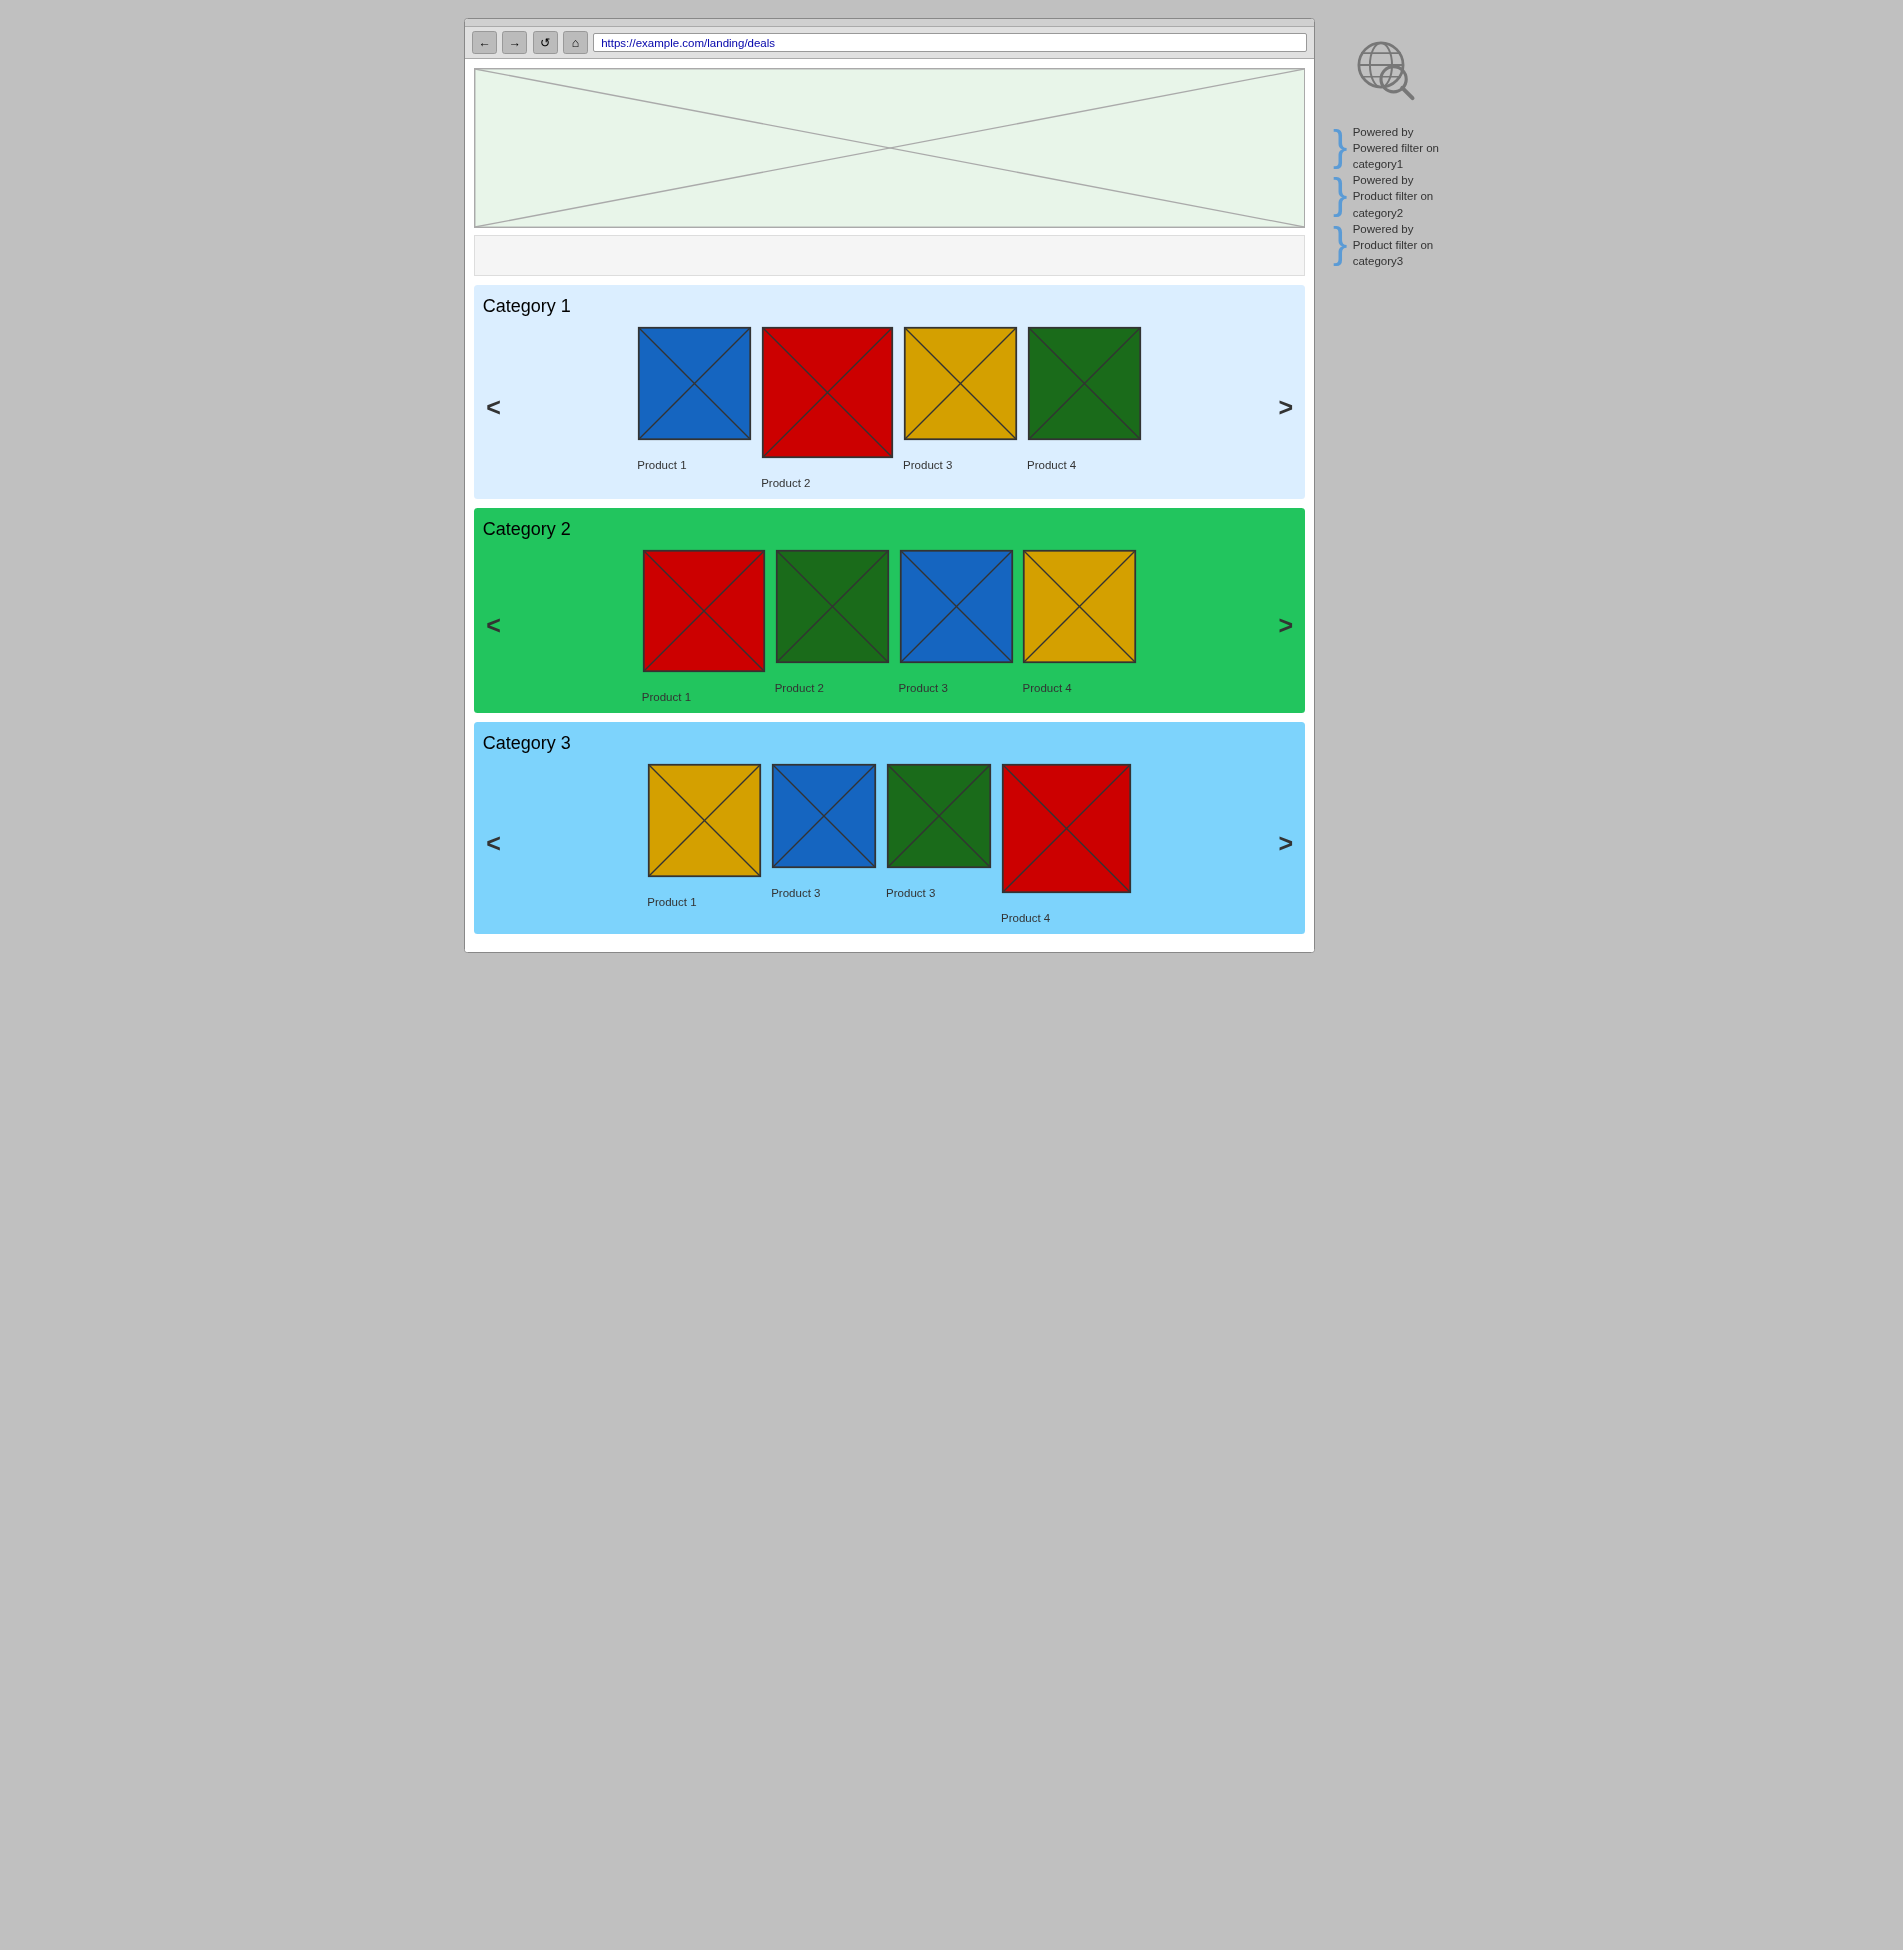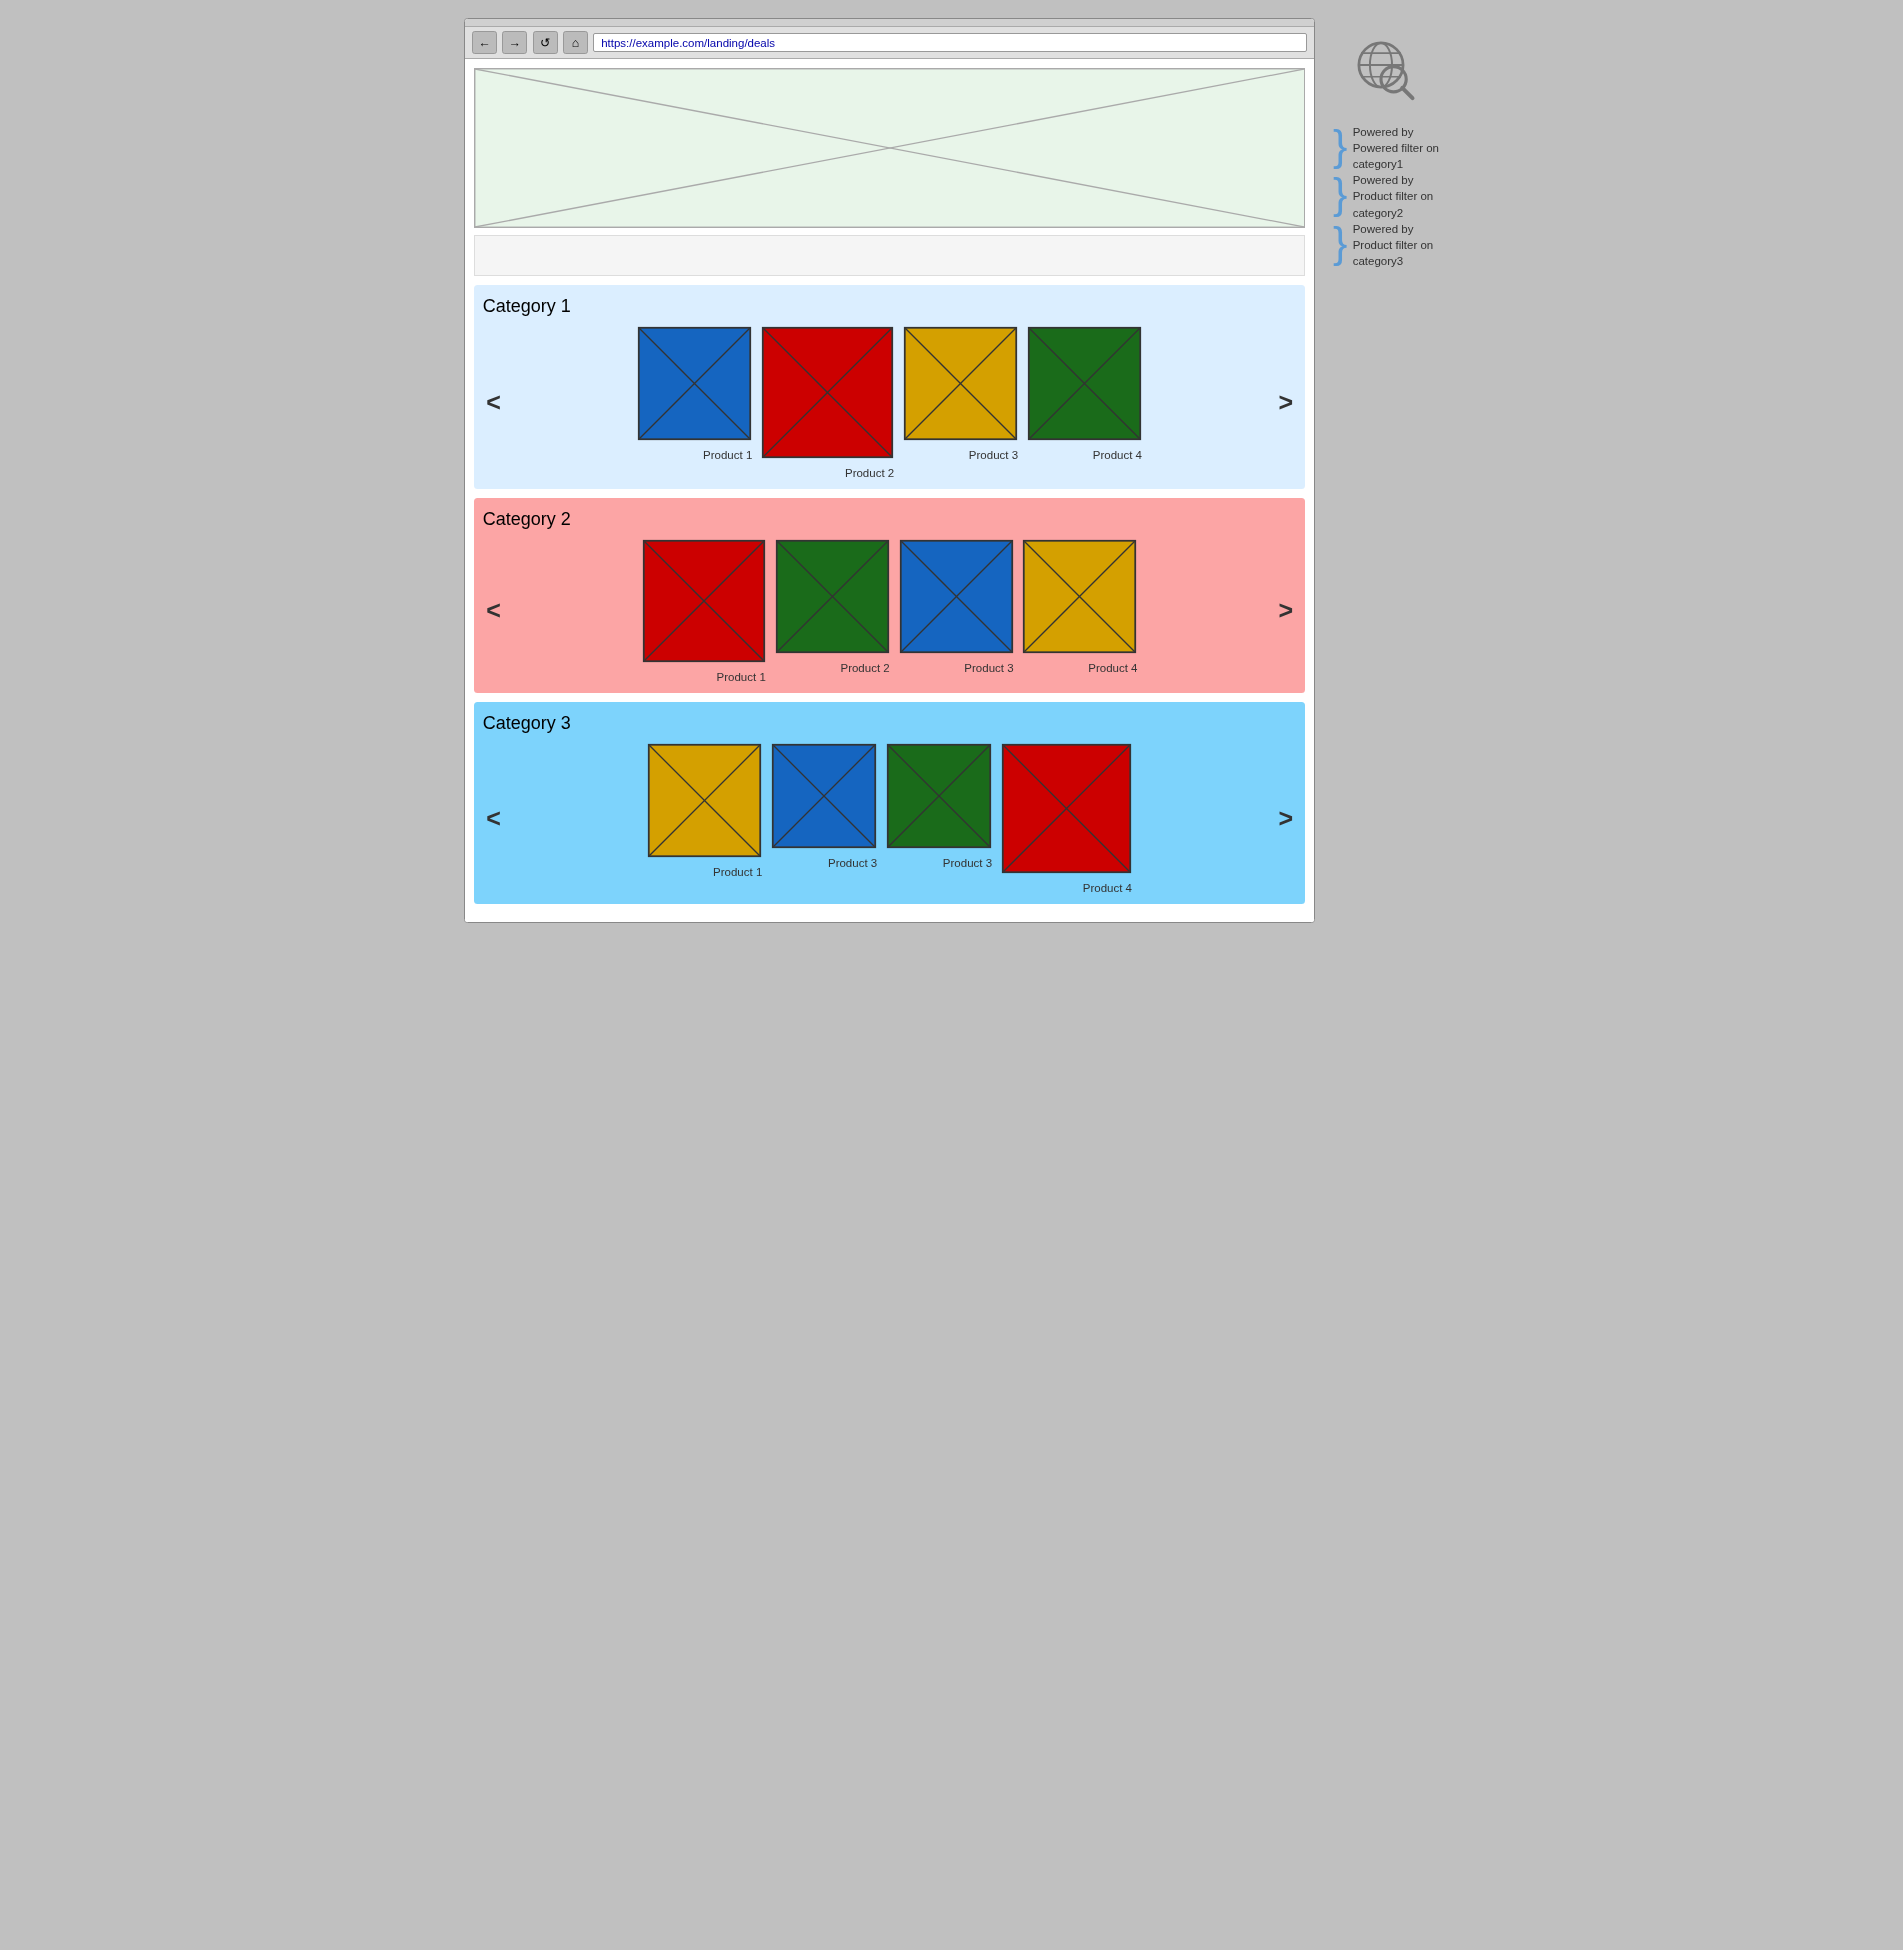--- a/index.html
+++ b/index.html
@@ -111,21 +111,21 @@
     }
 
     
     .category-section {
       border-radius: 3.5px;
       padding: 10.6px 8.9px;
       margin-bottom: 8.9px;
     }
 
     .category-section.cat1 { background: #dbeeff; }
-    .category-section.cat2 { background: #fca5a5; }
+    .category-section.cat2 { background: #22c55e; }
     .category-section.cat3 { background: #7dd3fc; }
 
     .category-title {
       font-weight: normal;
       font-size: 18px;
       margin-bottom: 8.9px;
     }
 
     .category-row {
       display: flex;
@@ -145,22 +145,22 @@
     .products-container {
       display: flex;
       gap: 8.9px;
       flex: 1;
       justify-content: center;
     }
 
     .product-item {
       display: flex;
       flex-direction: column;
-      align-items: flex-end;
-      gap: 8px;
+      align-items: flex-start;
+      gap: 18px;
     }
 
     .product-image {
       position: relative;
       overflow: hidden;
     }
 
     .product-image svg {
       display: block;
     }

